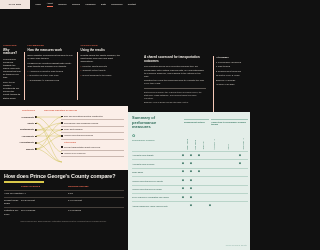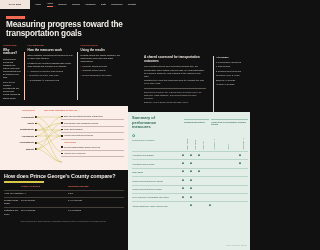--- a/index.html
+++ b/index.html
@@ -158,24 +158,20 @@
       <a class="active">About</a>
       <a>Themes</a>
       <a>Policies</a>
       <a>Measures</a>
       <a>Data</a>
       <a>Resources</a>
       <a>Contact</a>
     </div>
   </div>
 
-  <div class="hero">
-    <div class="eyebrow-bar"></div>
-    <h1>Measuring progress toward the transportation goals</h1>
-  </div>
 
   <div class="cols">
     <div class="col c1">
       <div class="kicker">Overview</div>
       <div class="lead">Why measure?</div>
       <p>Performance measures translate the plan's vision into numbers that can be tracked over time.</p>
       <p>They tell us whether investments are moving the county toward its stated goals.</p>
     </div>
 
     <div class="col c2">

